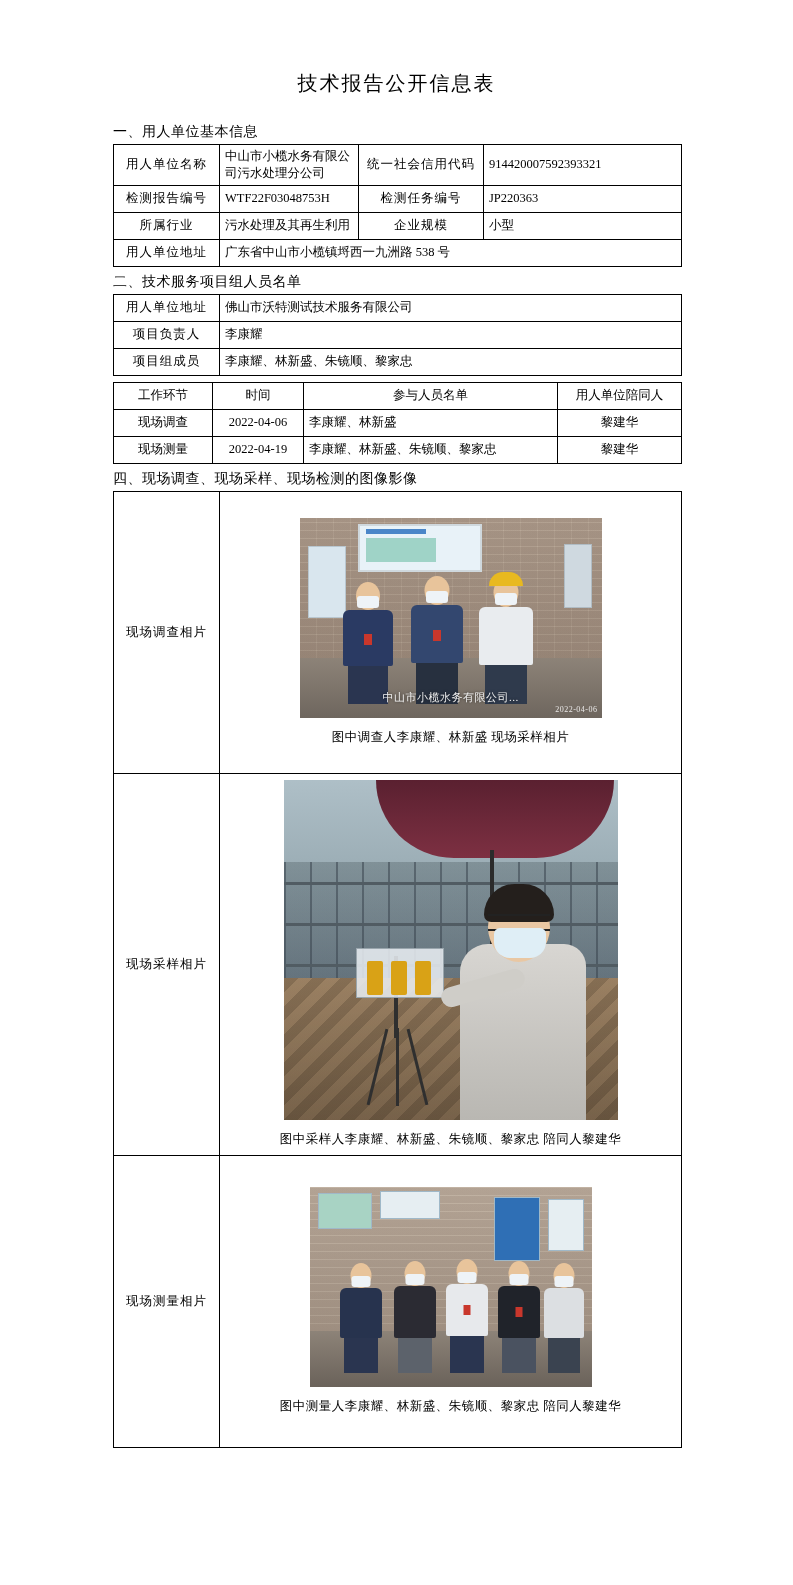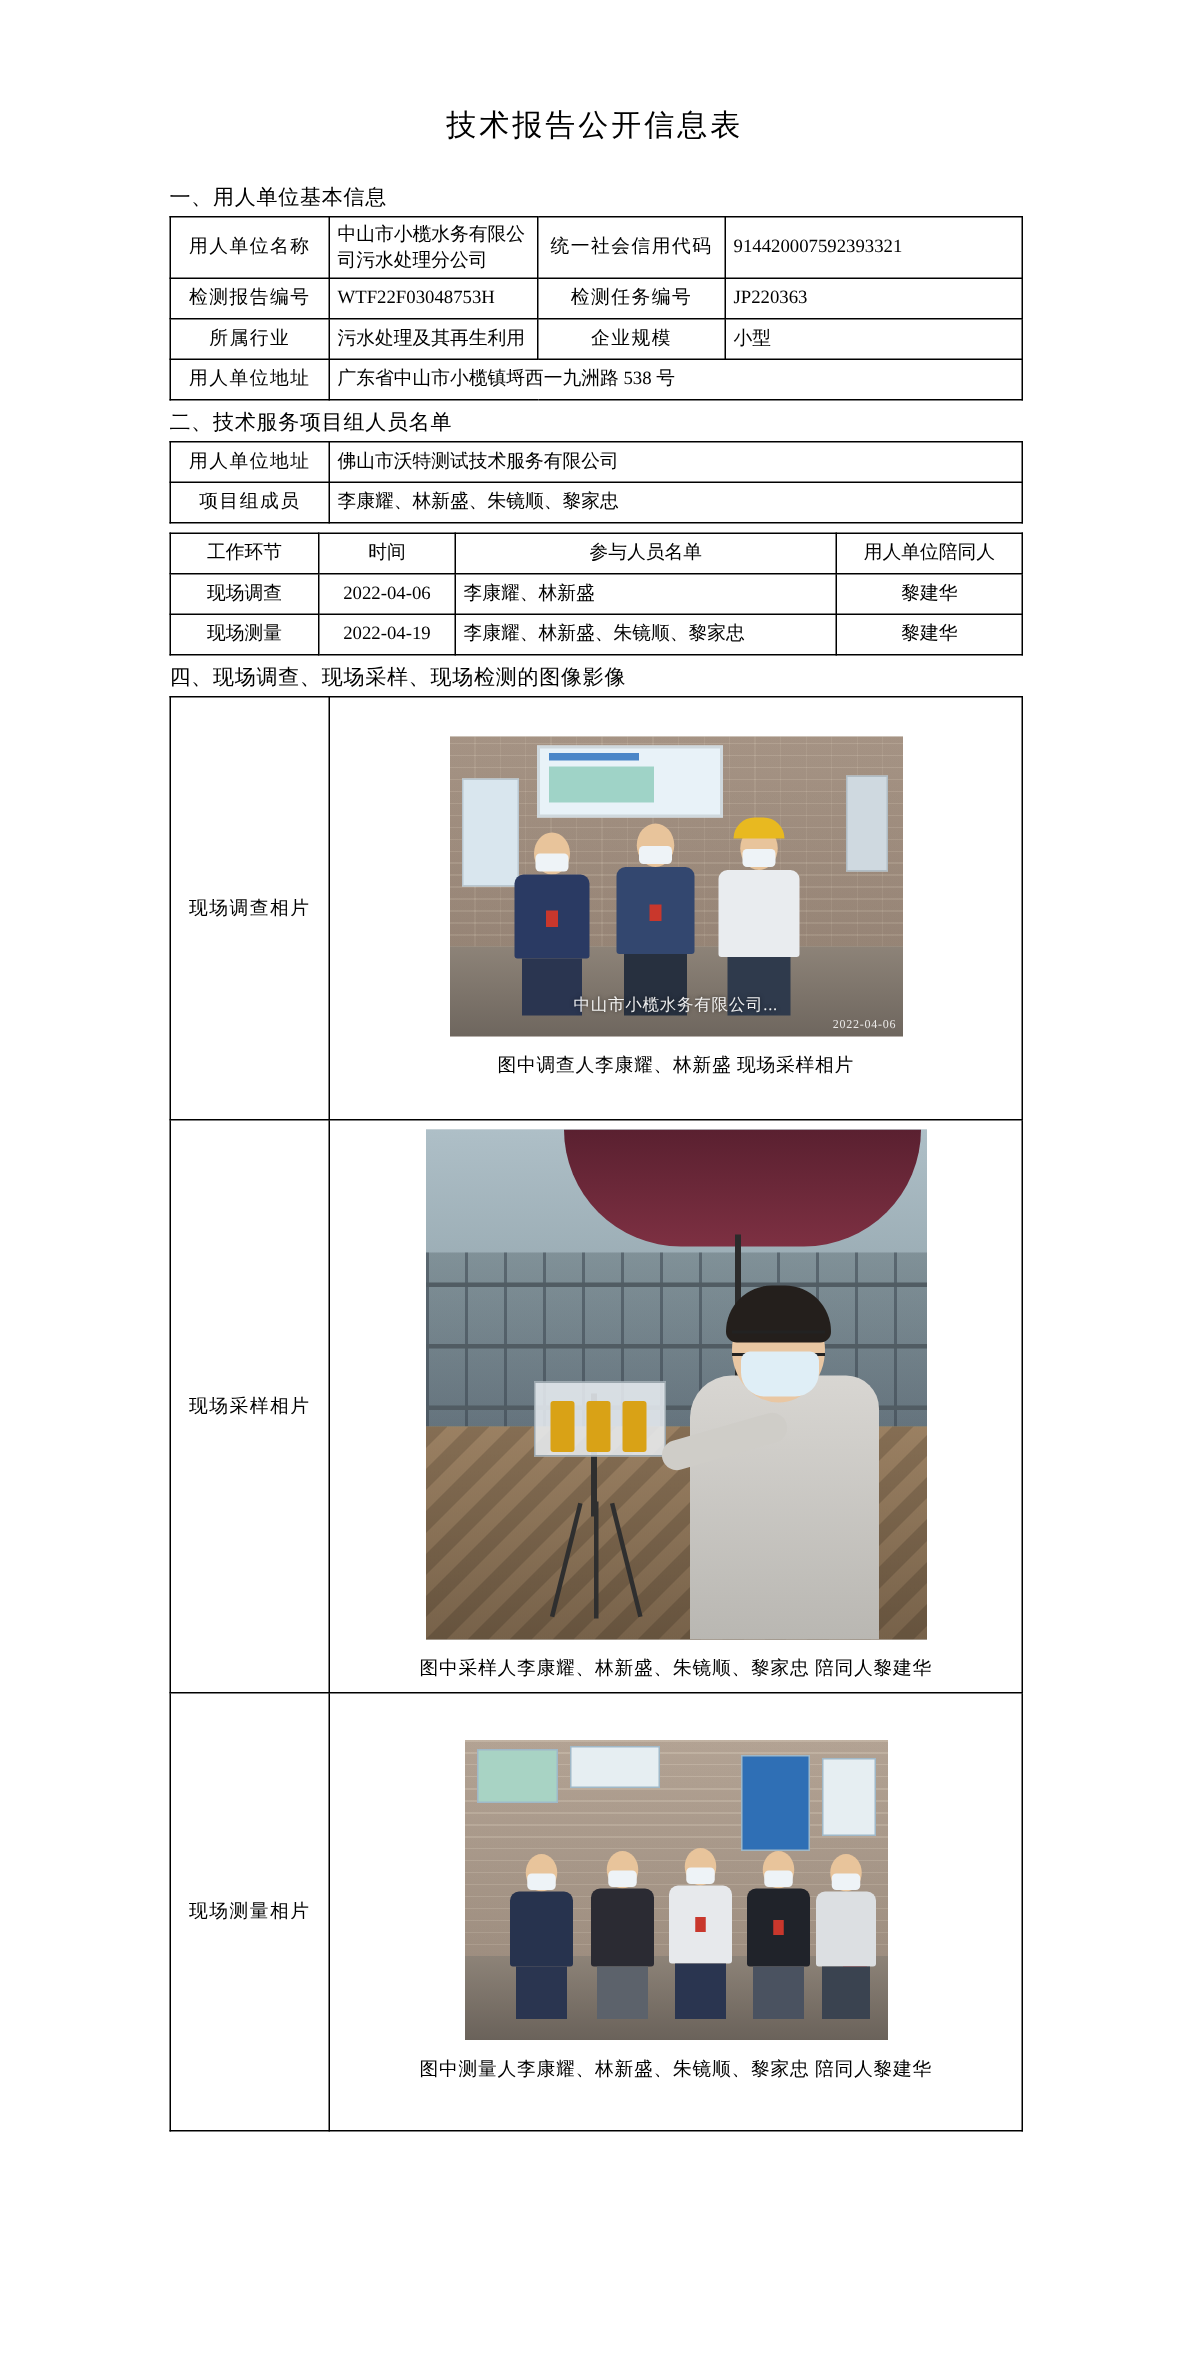--- a/index.html
+++ b/index.html
@@ -229,20 +229,24 @@
     <colgroup>
         <col class="c1">
         <col class="c2">
       </colgroup>
     <tbody>
       <tr>
         <td class="lbl">用人单位地址</td>
         <td class="val">佛山市沃特测试技术服务有限公司</td>
       </tr>
       <tr>
+        <td class="lbl">项目负责人</td>
+        <td class="val">李康耀</td>
+      </tr>
+      <tr>
         <td class="lbl">项目组成员</td>
         <td class="val">李康耀、林新盛、朱镜顺、黎家忠</td>
       </tr>
     </tbody>
   </table>
 
   <table class="tbl t3">
     <colgroup>
         <col class="c1">
         <col class="c2">

